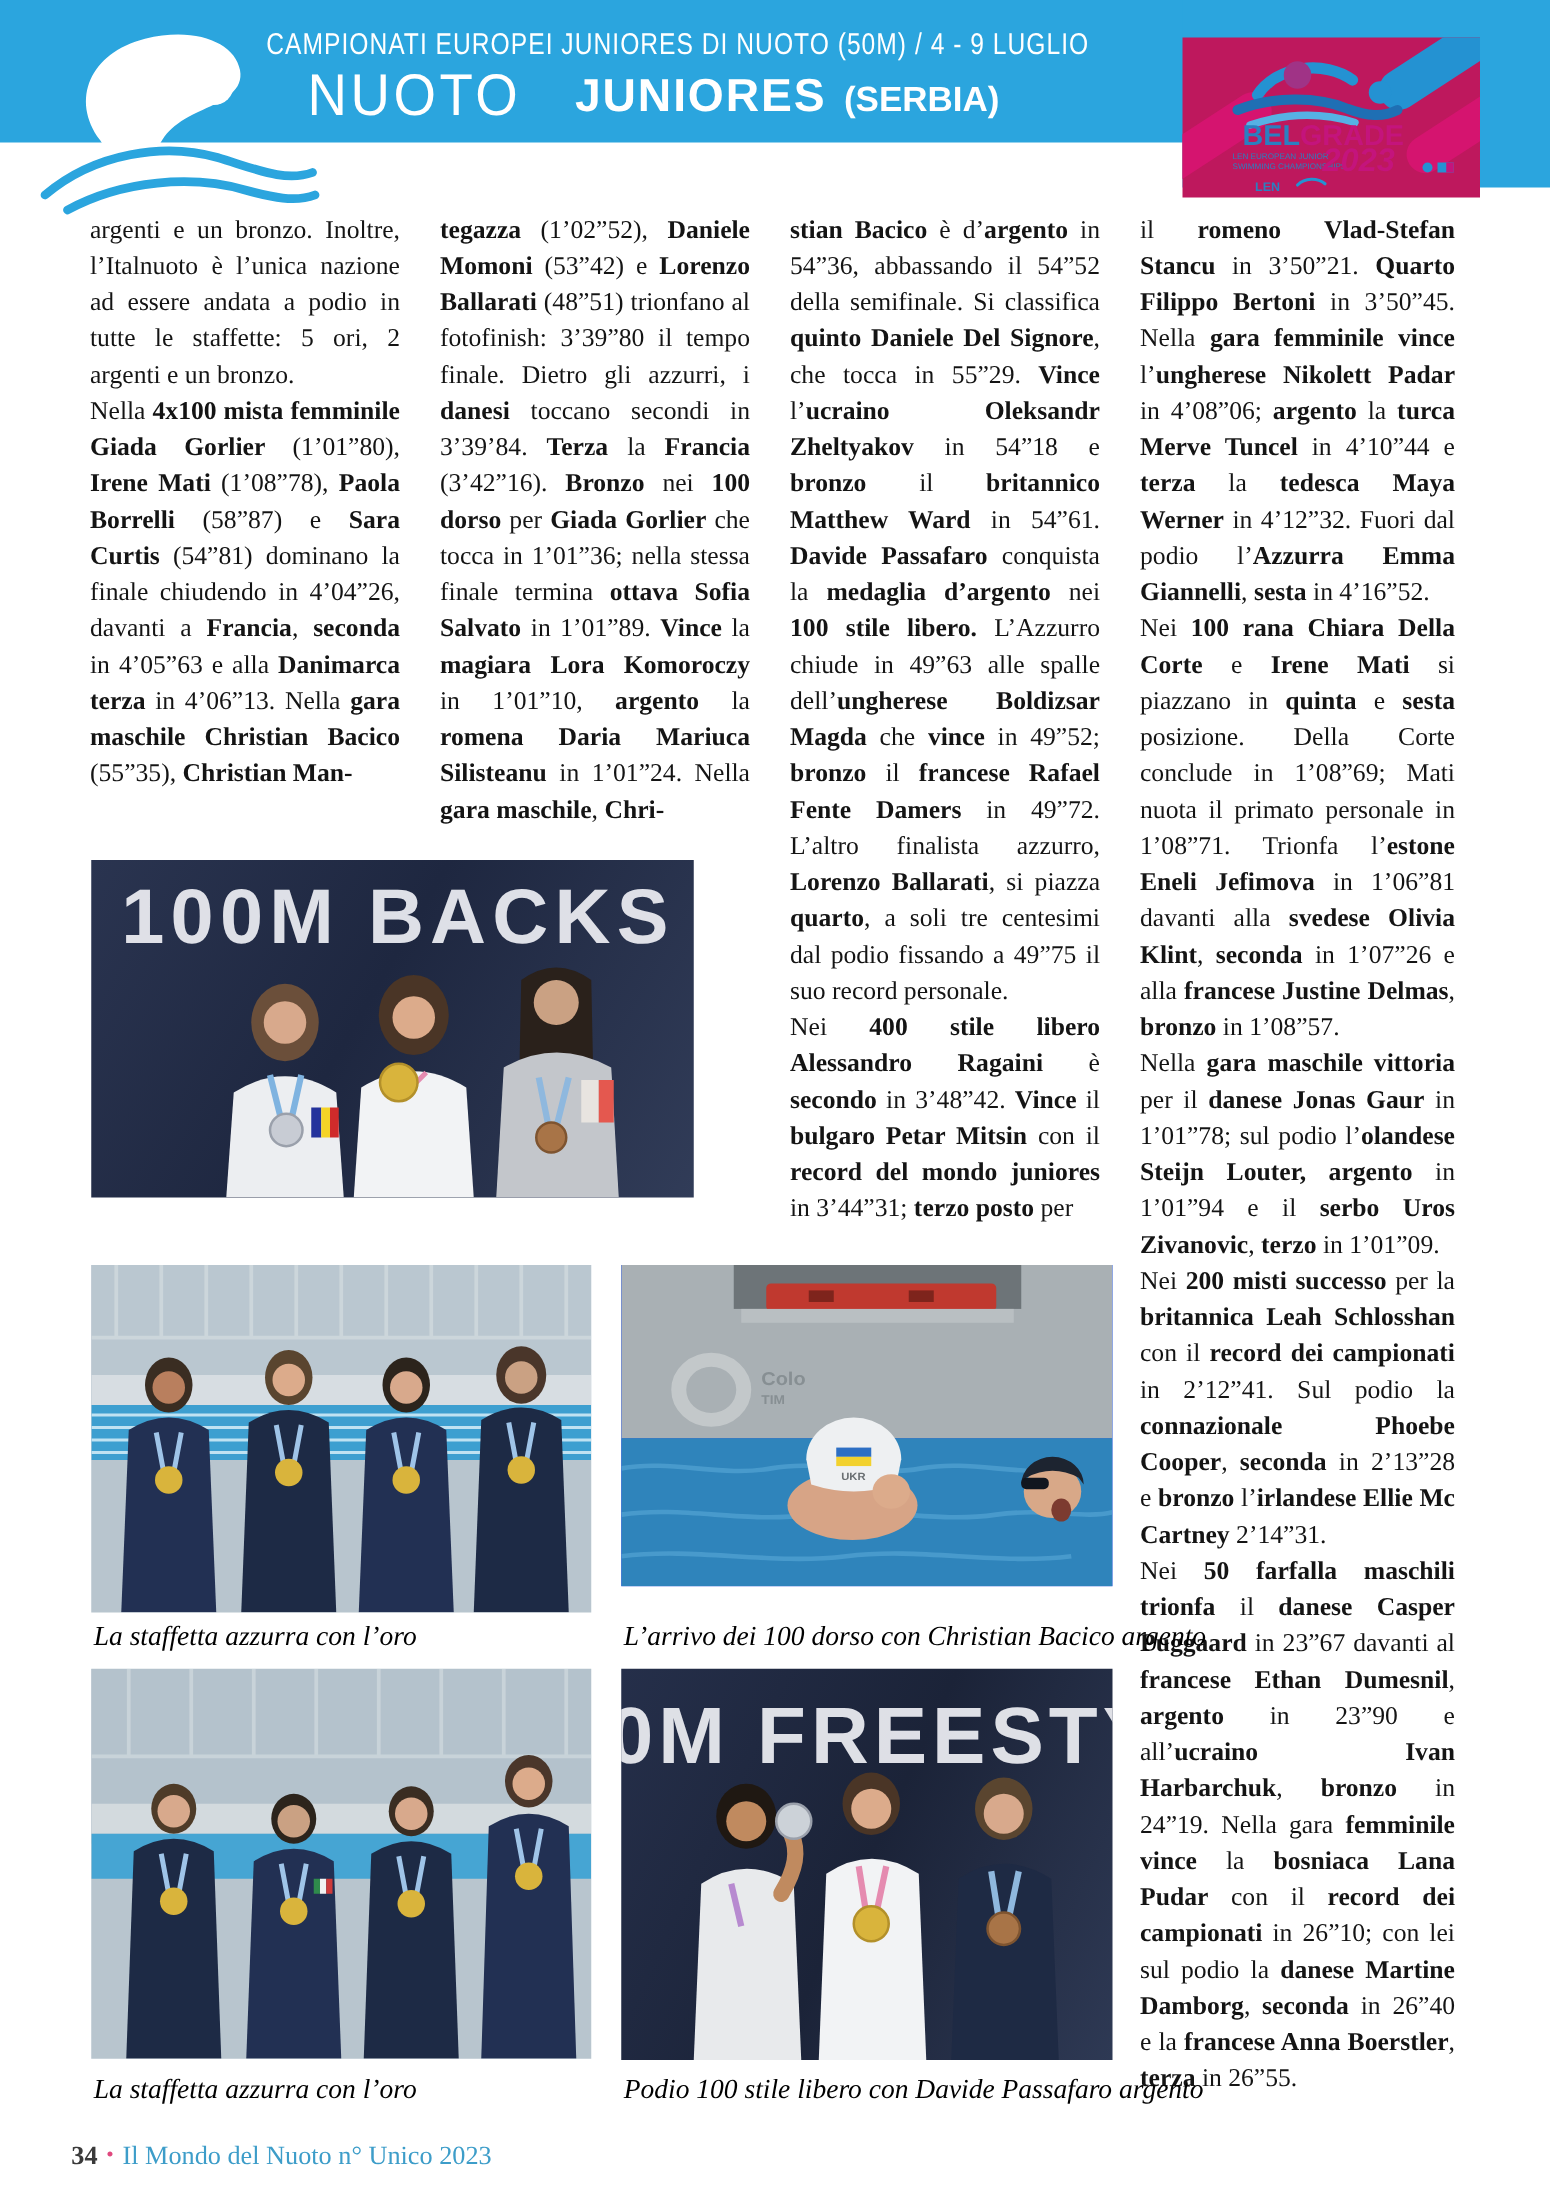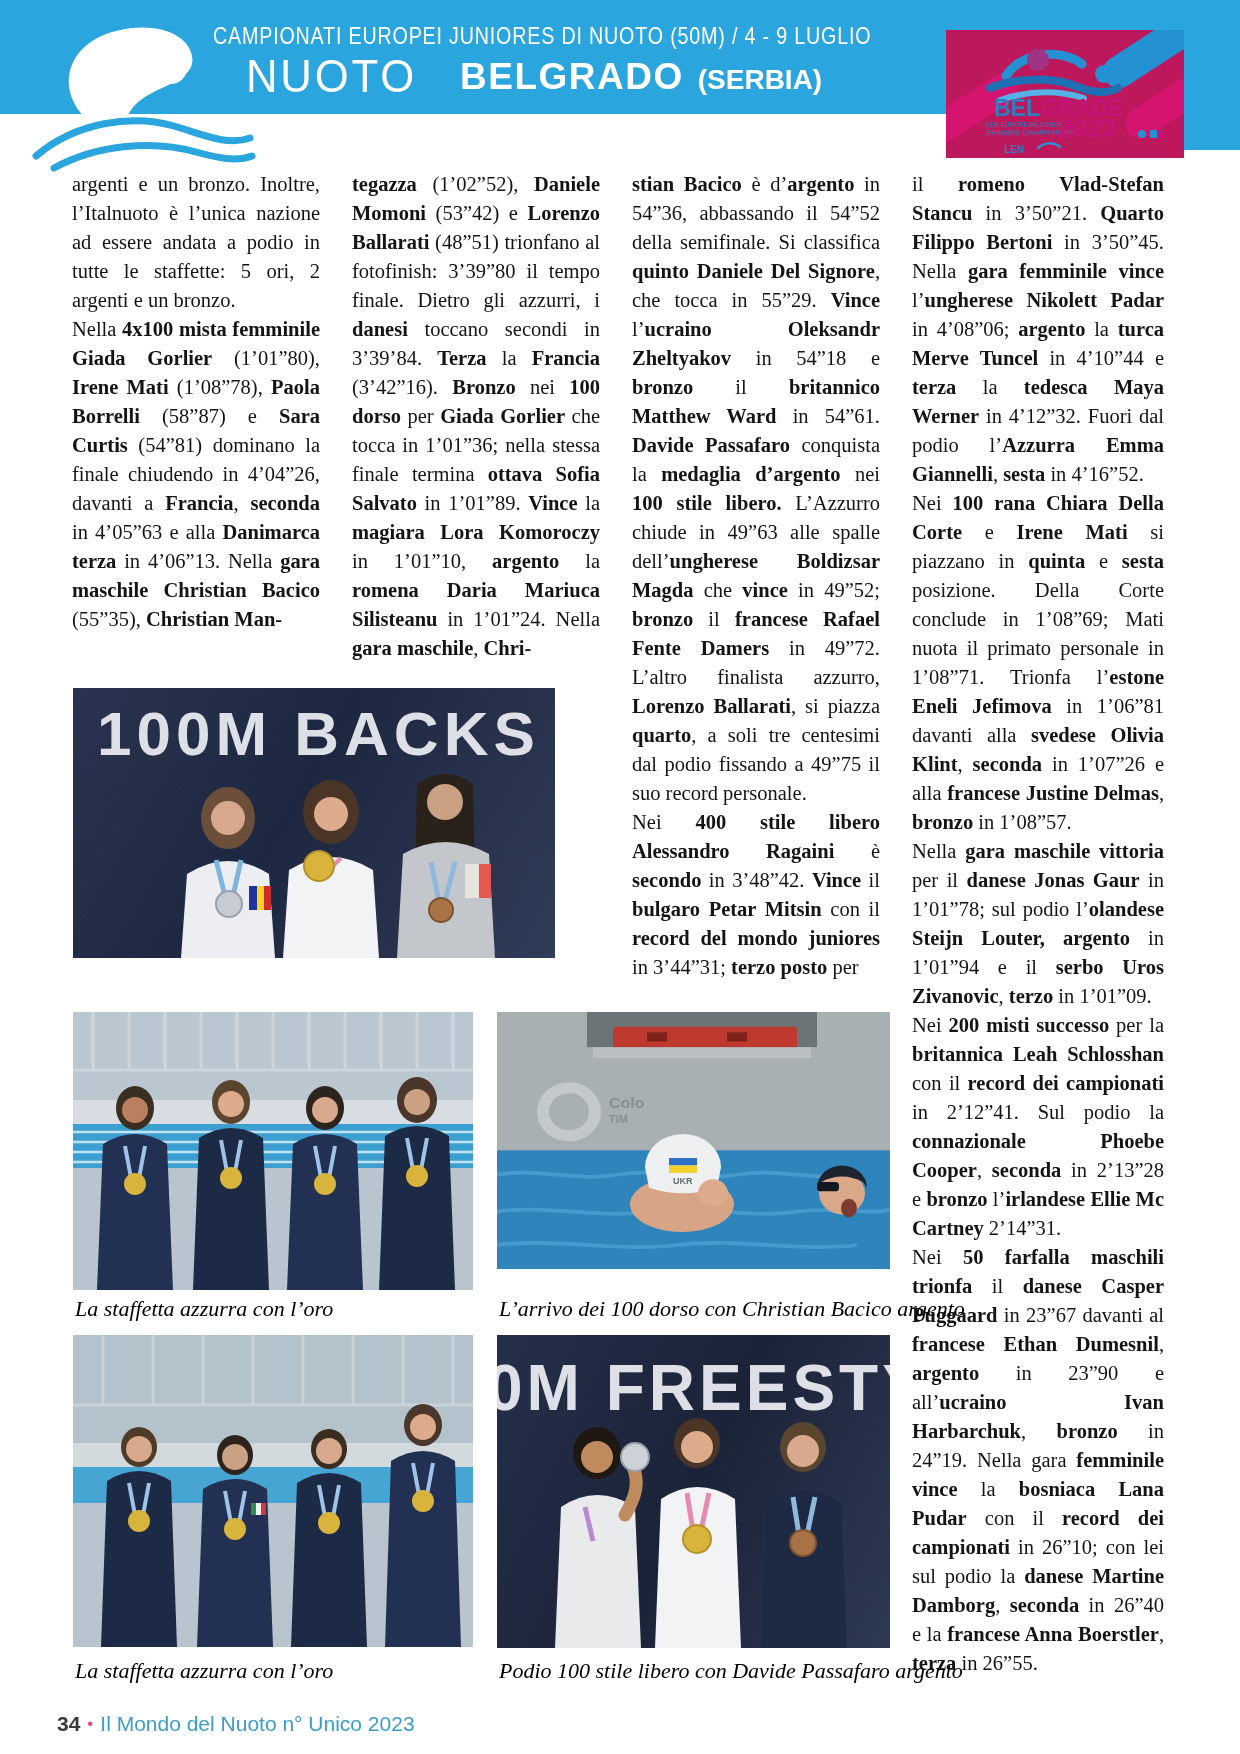--- a/index.html
+++ b/index.html
@@ -46,21 +46,21 @@
   .ph5 .ph-big{left:-10px;top:16px;font-size:64px;letter-spacing:4px;}
 
   .cap{position:absolute;font-style:italic;font-size:22px;color:#000;white-space:nowrap;}
   .cap1{left:75px;top:966px;}
   .cap2{left:75px;top:1296px;}
   .cap3{left:499px;top:1296px;}
   .cap4{left:75px;top:1658px;}
   .cap5{left:499px;top:1658px;}
 
   
-  .footer{position:absolute;left:57px;top:1712px;font-family:Liberation Sans, sans-serif;
+  .footer{position:absolute;left:57px;top:1712px;font-family:Liberation Serif, serif;
           font-size:21px;}
   .pnum{font-weight:bold;color:#3a3a3a;}
   .dot{color:#E0487E;margin:0 7px;font-size:17px;vertical-align:2px;}
   .ftext{color:#3D9DC9;}
 </style>
 </head>
 <body>
 
 <div class="page">
 
@@ -71,21 +71,21 @@
     <svg class="nuoto-logo" viewBox="0 0 250 160" aria-hidden="true">
       <path d="M52,96 C28,64 44,26 88,15 C128,5 160,18 164,40 C167,56 152,64 134,72 C112,82 103,90 97,106 C96,118 90,122 80,118 C66,112 58,106 52,96 Z" fill="#ffffff"></path>
       <circle cx="143" cy="52" r="16" fill="#ffffff"></circle>
       <path d="M8,140 C48,106 104,98 146,110 C176,119 200,130 222,122" stroke="#2BA5DE" stroke-width="7" fill="none" stroke-linecap="round"></path>
       <path d="M26,152 C70,128 126,124 168,136 C190,142 208,146 224,140" stroke="#2BA5DE" stroke-width="7" fill="none" stroke-linecap="round"></path>
     </svg>
 
     <div class="kicker">CAMPIONATI EUROPEI JUNIORES DI NUOTO (50M) / 4 - 9 LUGLIO</div>
     <div class="section-title">NUOTO</div>
     <div class="city-title">
-      <span class="city">BELGRADO</span><span class="country">(SERBIA)</span>
+      <span class="city">JUNIORES</span><span class="country">(SERBIA)</span>
     </div>
 
     <div class="event-logo-box">
       <svg viewBox="0 0 238 128" aria-hidden="true">
         <rect x="-34" y="66" width="112" height="30" rx="15" fill="#D5146F" transform="rotate(-33 22 81)"></rect>
         <rect x="150" y="2" width="120" height="32" rx="16" fill="#2492D2" transform="rotate(-33 210 18)"></rect>
         <rect x="172" y="54" width="120" height="30" rx="15" fill="#D5146F" transform="rotate(-33 232 69)"></rect>
         <path d="M60,46 C76,22 114,18 136,34" stroke="#2492D2" stroke-width="9" fill="none" stroke-linecap="round"></path>
         <circle cx="92" cy="30" r="11" fill="#A03386"></circle>
         <path d="M44,58 C72,47 108,47 132,57 C148,63 160,64 172,58" stroke="#1F6FB4" stroke-width="8" fill="none" stroke-linecap="round"></path>

